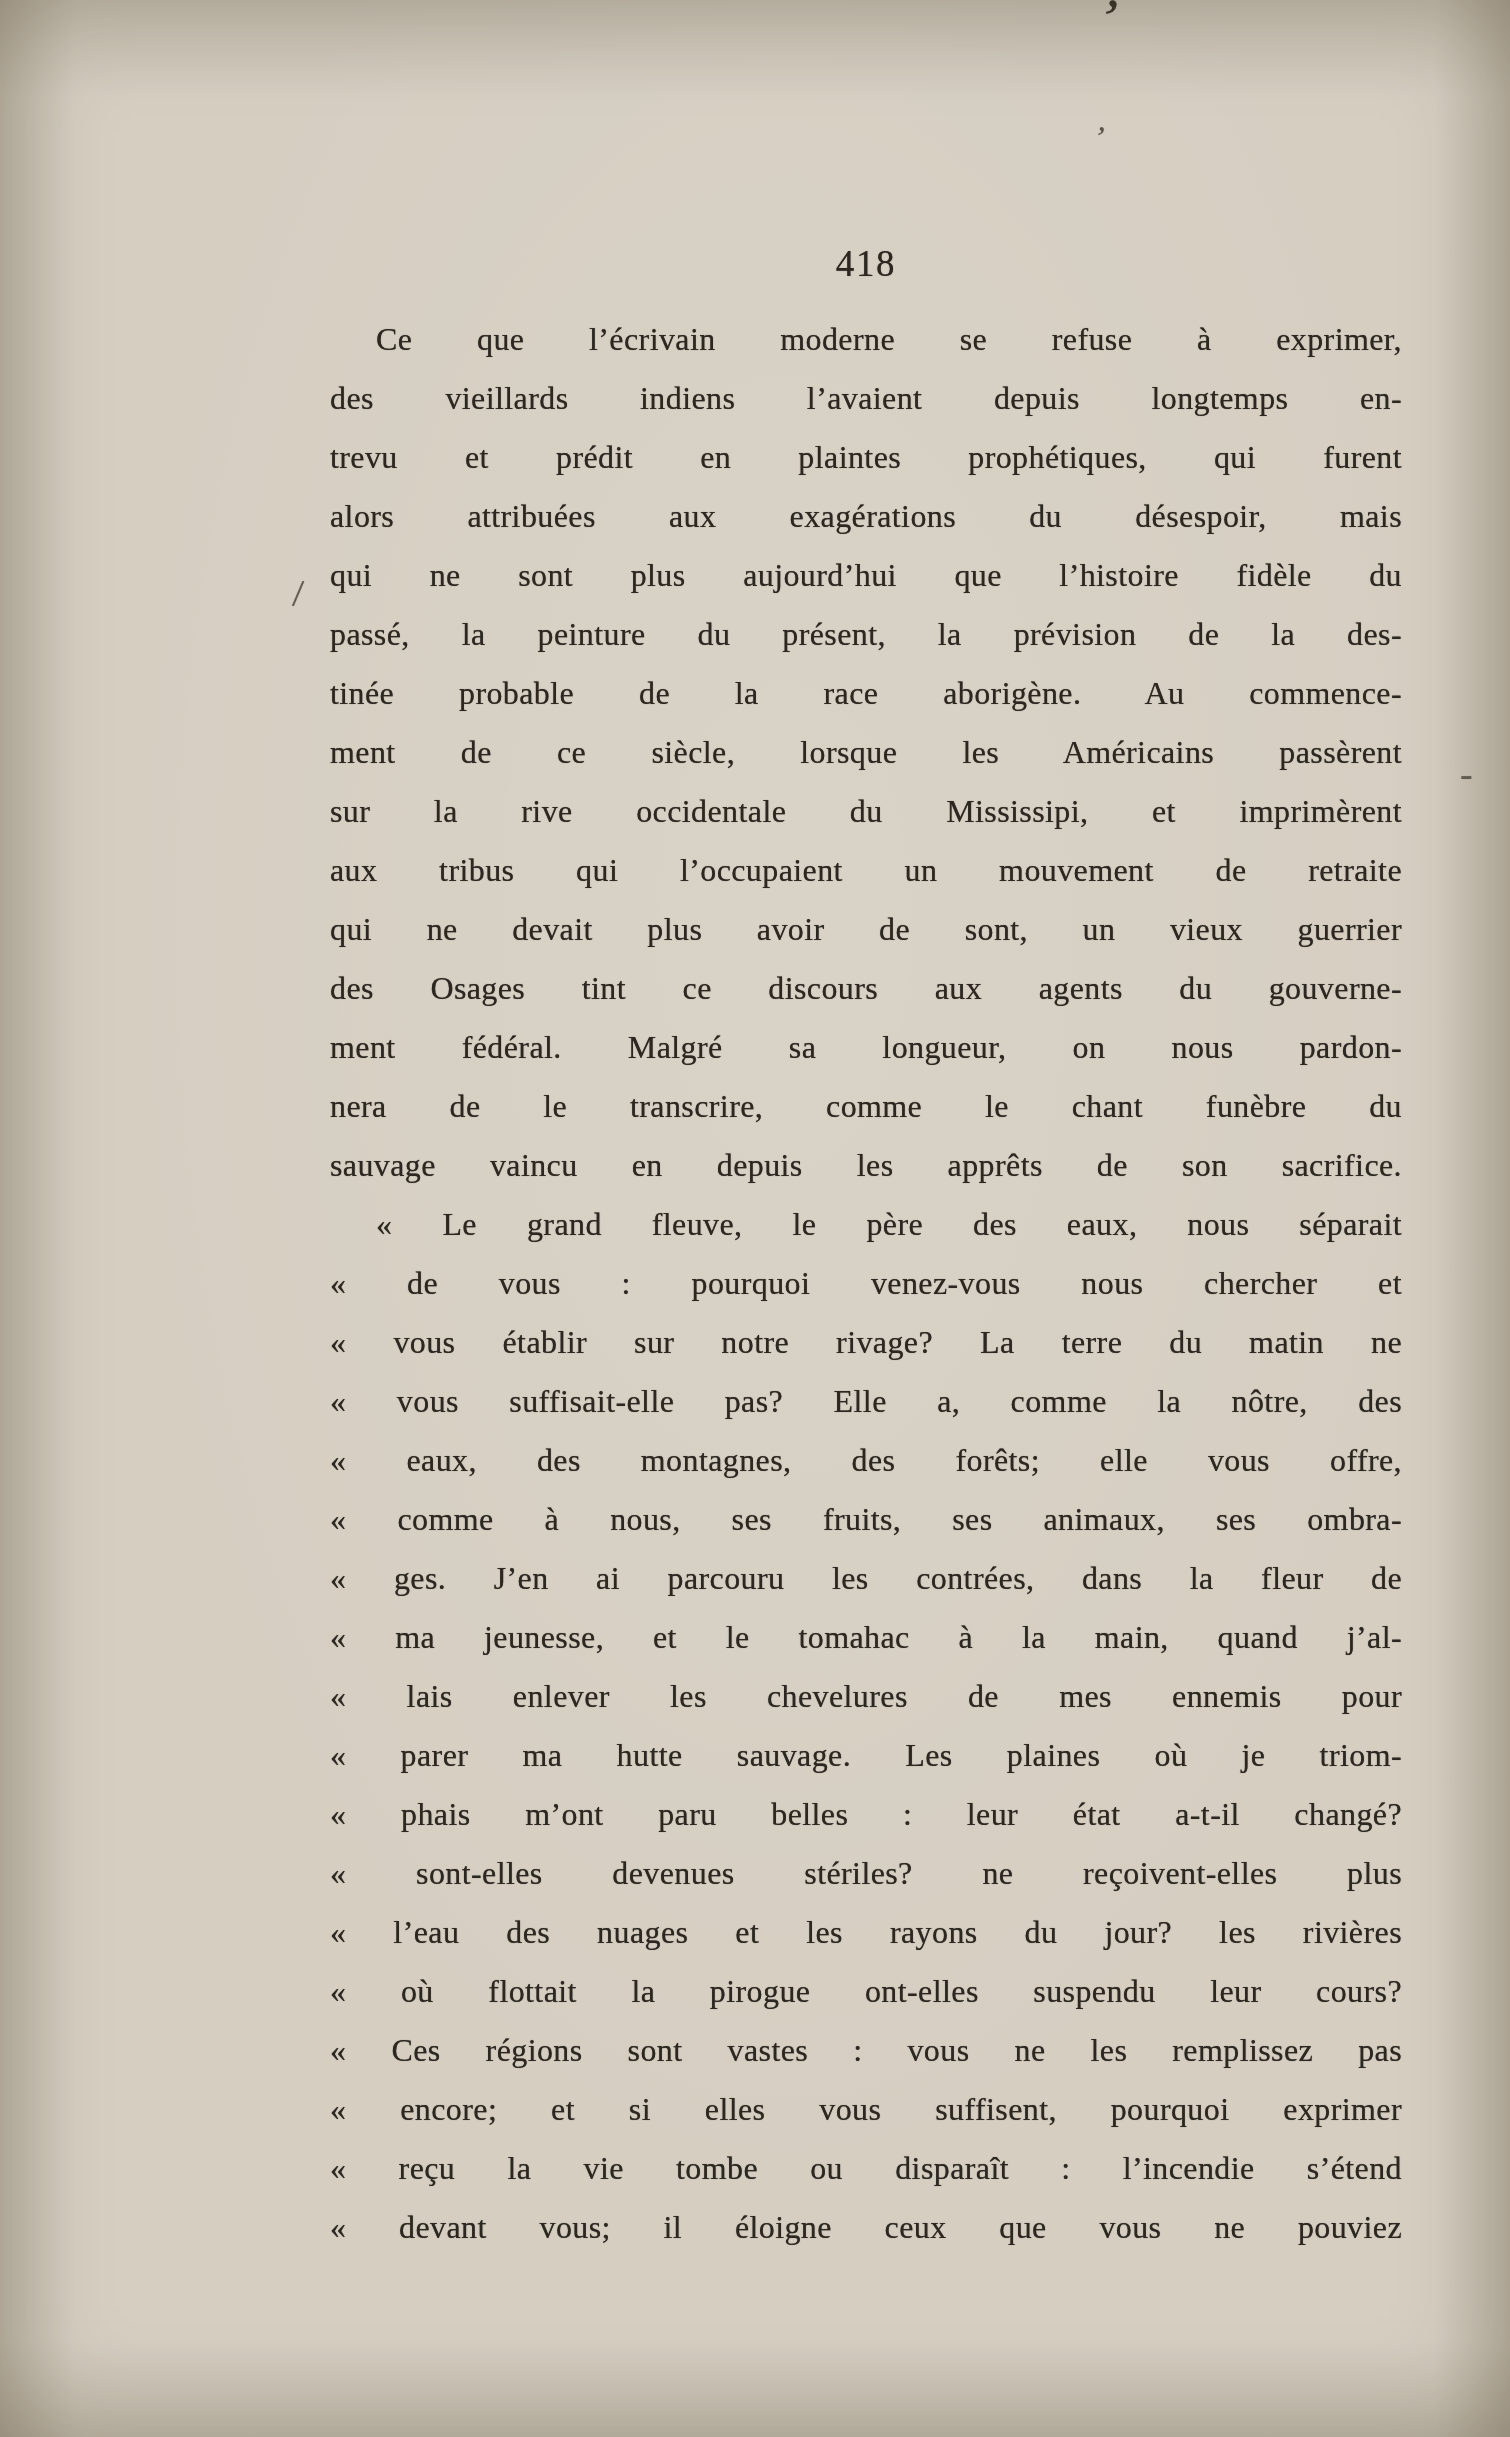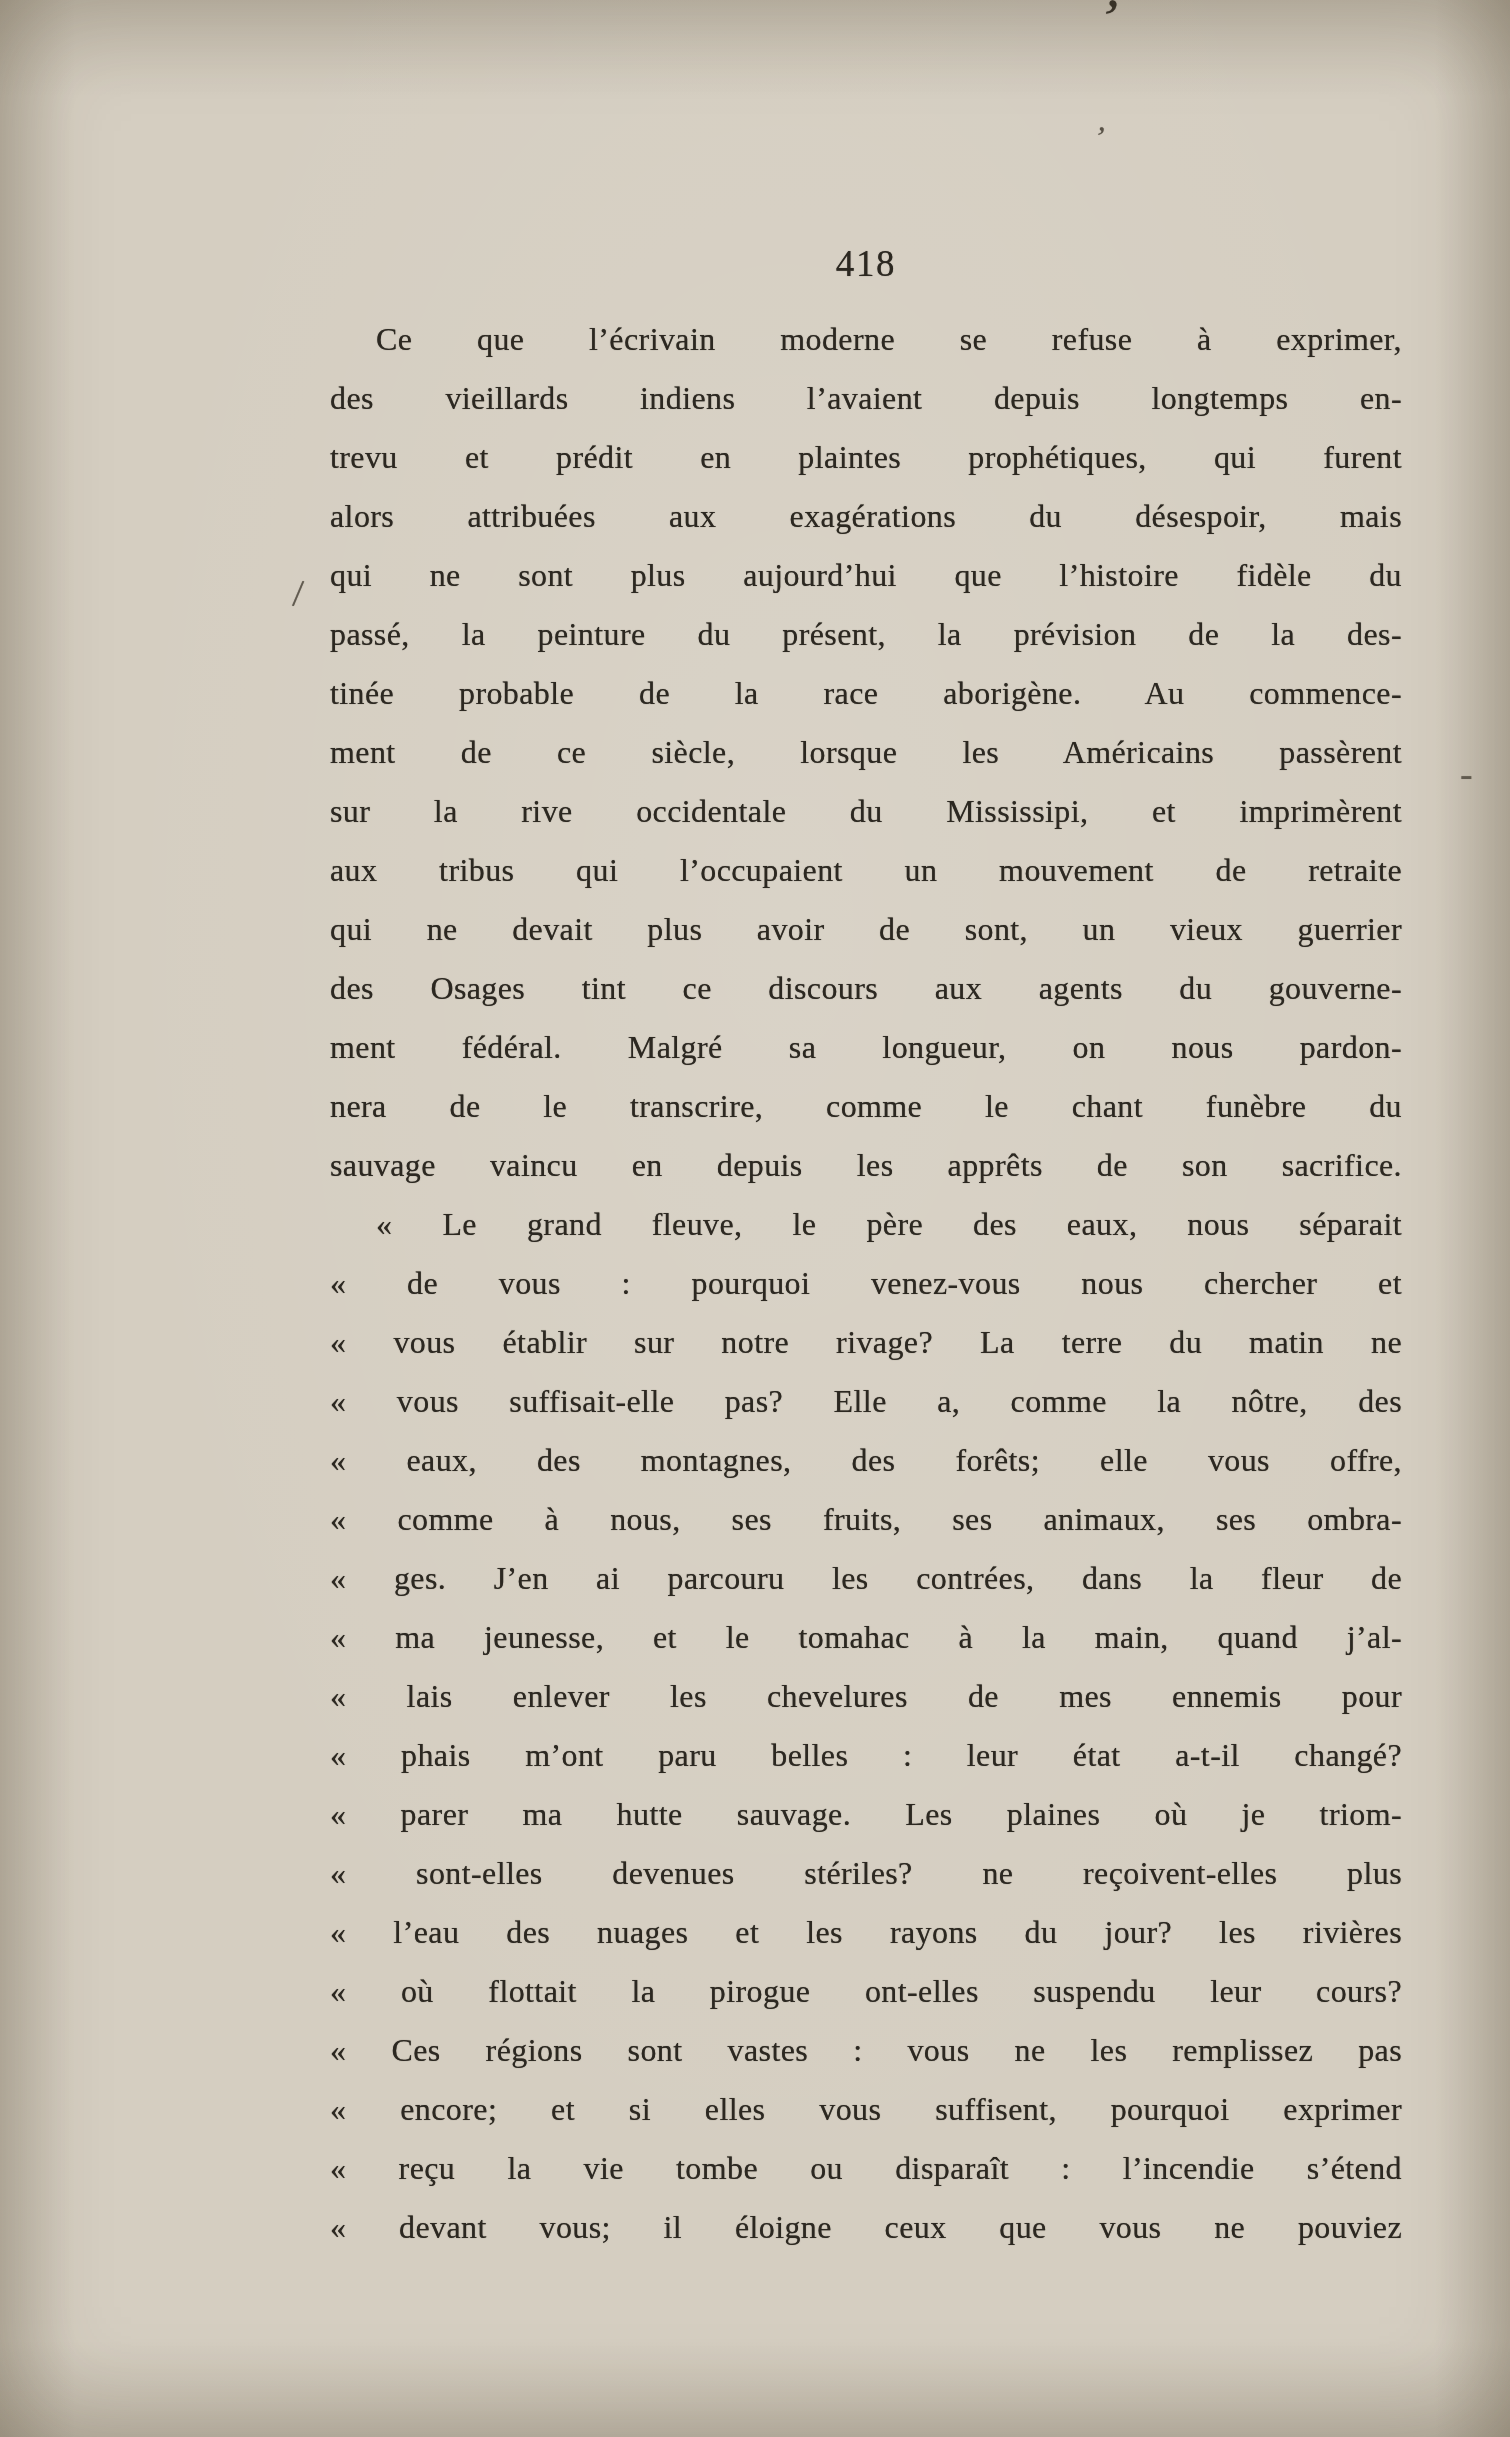--- a/index.html
+++ b/index.html
@@ -89,22 +89,22 @@
     <div>
         <div class="line indent">« Le grand fleuve, le père des eaux, nous séparait</div>
         <div class="line">« de vous : pourquoi venez-vous nous chercher et</div>
         <div class="line">« vous établir sur notre rivage? La terre du matin ne</div>
         <div class="line">« vous suffisait-elle pas? Elle a, comme la nôtre, des</div>
         <div class="line">« eaux, des montagnes, des forêts; elle vous offre,</div>
         <div class="line">« comme à nous, ses fruits, ses animaux, ses ombra-</div>
         <div class="line">« ges. J’en ai parcouru les contrées, dans la fleur de</div>
         <div class="line">« ma jeunesse, et le tomahac à la main, quand j’al-</div>
         <div class="line">« lais enlever les chevelures de mes ennemis pour</div>
+        <div class="line">« parer ma hutte sauvage. Les plaines où je triom-</div>
         <div class="line">« phais m’ont paru belles : leur état a-t-il changé?</div>
-        <div class="line">« parer ma hutte sauvage. Les plaines où je triom-</div>
         <div class="line">« sont-elles devenues stériles? ne reçoivent-elles plus</div>
         <div class="line">« l’eau des nuages et les rayons du jour? les rivières</div>
         <div class="line">« où flottait la pirogue ont-elles suspendu leur cours?</div>
         <div class="line">« Ces régions sont vastes : vous ne les remplissez pas</div>
         <div class="line">« encore; et si elles vous suffisent, pourquoi exprimer</div>
         <div class="line">« reçu la vie tombe ou disparaît : l’incendie s’étend</div>
         <div class="line">« devant vous; il éloigne ceux que vous ne pouviez</div>
       </div>
   </div>
 

